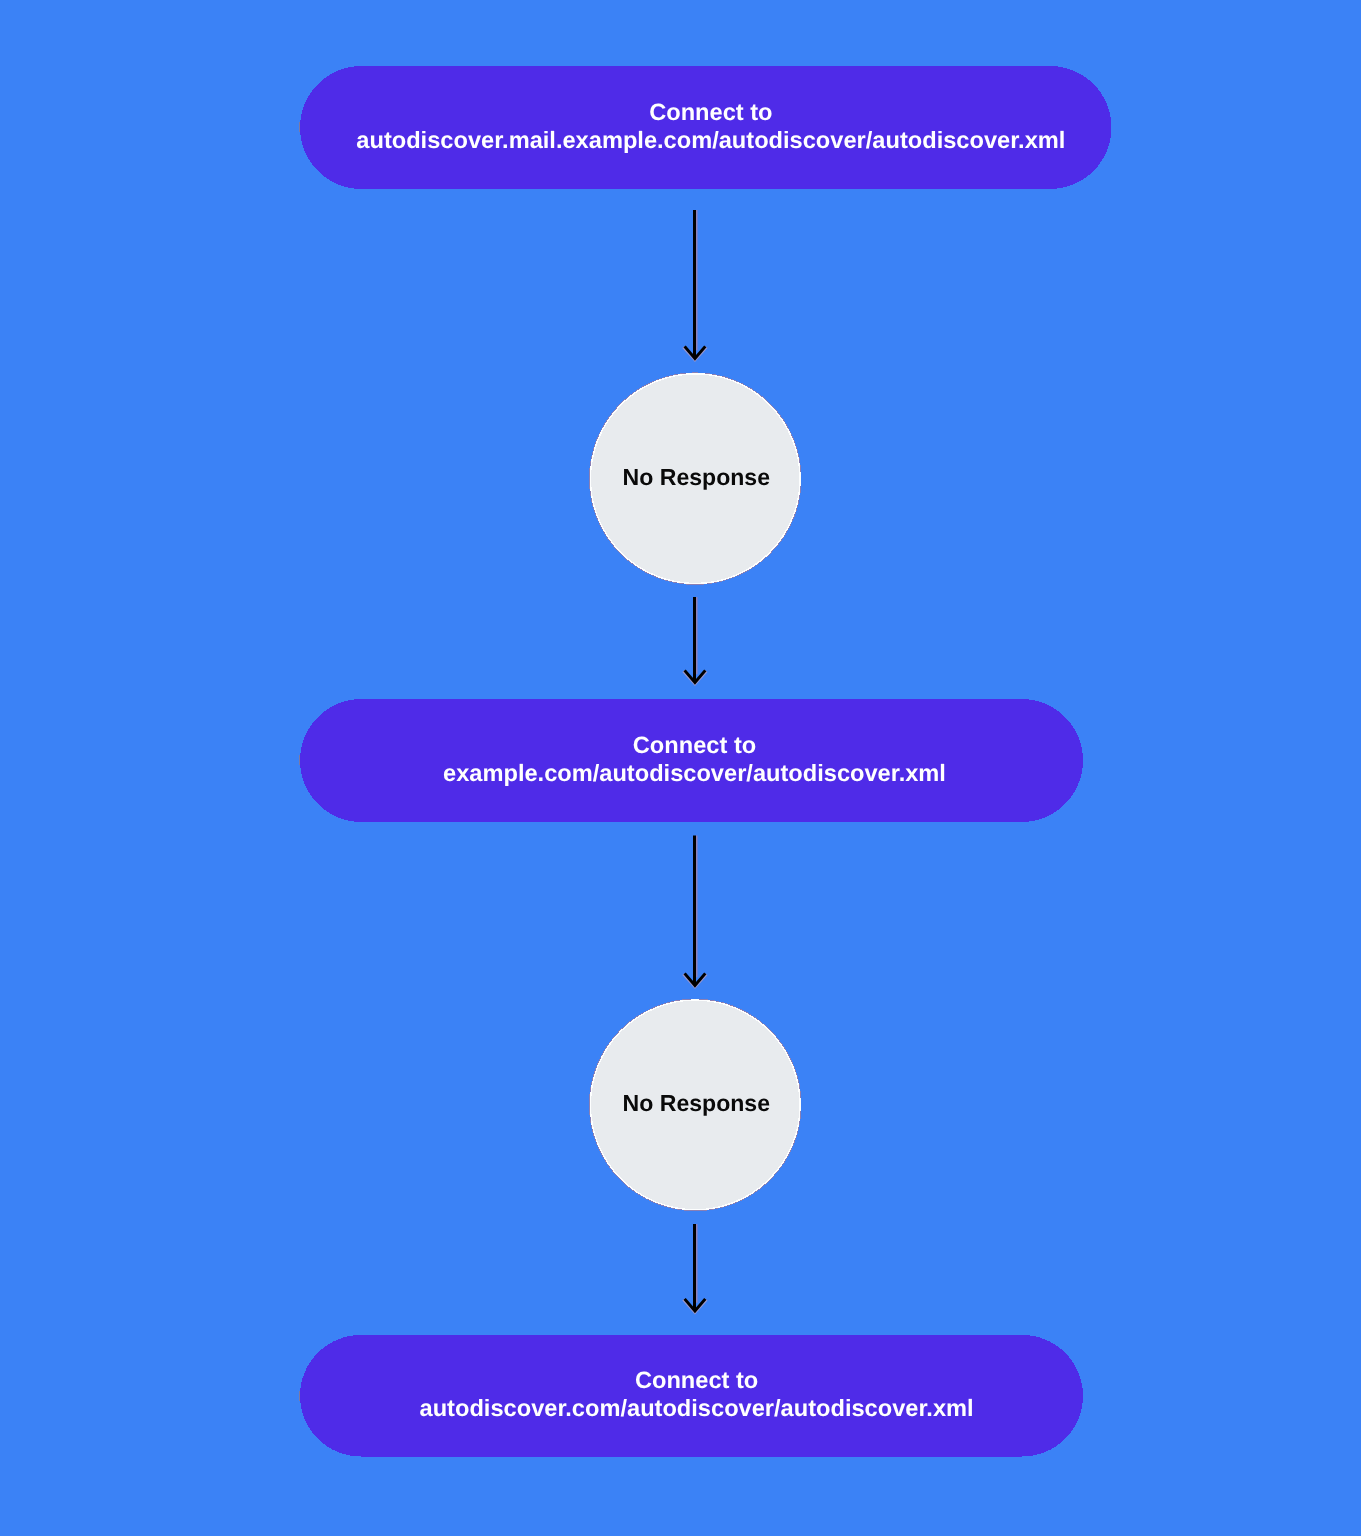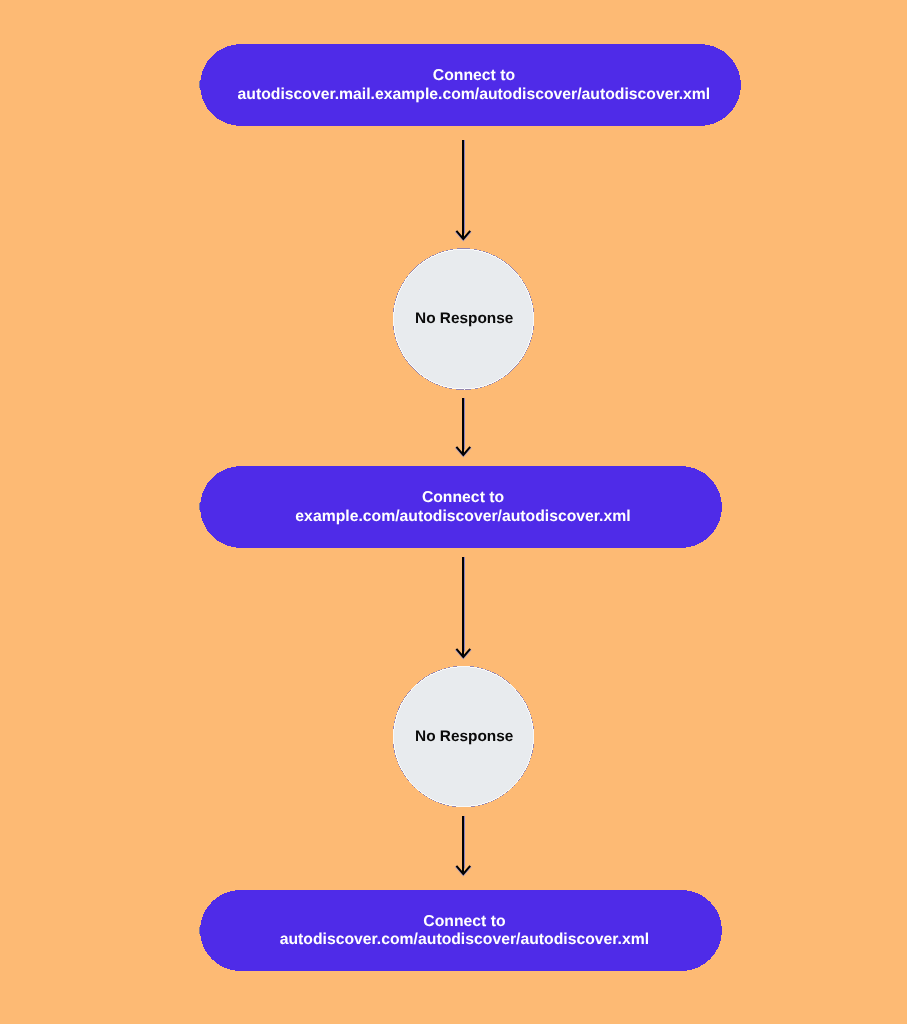--- a/index.html
+++ b/index.html
@@ -12,21 +12,21 @@
   }
   body {
     background: #4C6670;
     font-family: "Liberation Sans", sans-serif;
     -webkit-font-smoothing: antialiased;
   }
   #stage {
     position: relative;
     width: 907px;
     height: 1024px;
-    background: #fdba74;
+    background: #3b82f6;
   }
   #flow {
     position: absolute;
     left: 0;
     top: 0;
     display: block;
     will-change: opacity;
   }
   .stadium-rim {
     shape-rendering: crispEdges;

